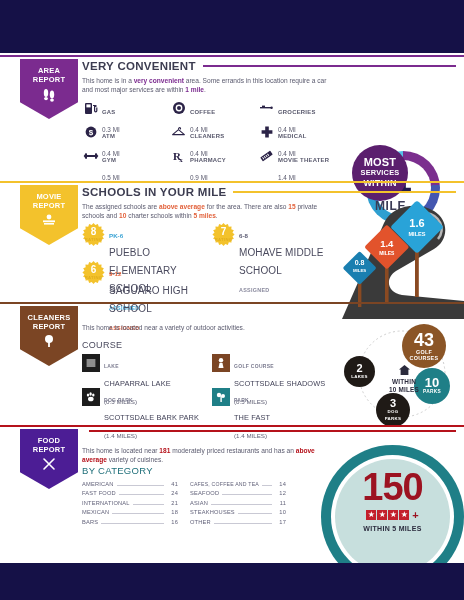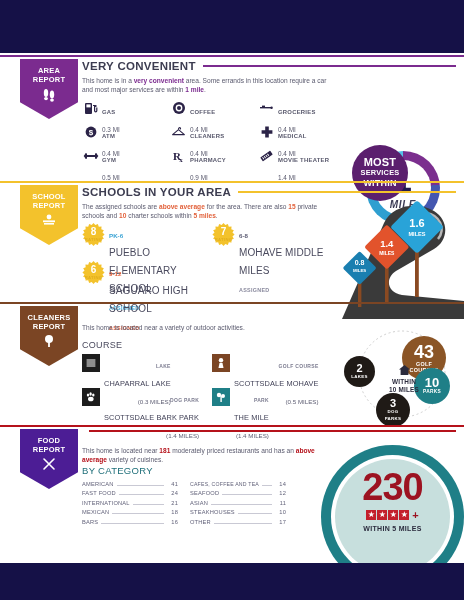--- a/index.html
+++ b/index.html
@@ -43,21 +43,21 @@
   .amen .txt{margin-left:3px;padding-top:1px;}
   .amen .t1{font-size:5.9px;font-weight:bold;color:#57576b;letter-spacing:.25px;line-height:7px;}
   .amen .t2{font-size:6.4px;color:#57576b;line-height:8px;}
 
   .most-circle{position:absolute;left:352px;top:90px;width:92px;height:92px;}
   .ring{position:absolute;left:14px;top:6px;width:74px;height:74px;border-radius:50%;
         background:conic-gradient(from 30deg,#7b2f8e 0deg 55deg,#4457b0 55deg 140deg,#2f9fd0 140deg 260deg,#55c2e8 260deg 330deg,#7b2f8e 330deg 360deg);}
   .ring-hole{position:absolute;left:23px;top:15px;width:56px;height:56px;border-radius:50%;background:#fff;}
   .ring-num{position:absolute;left:23px;top:18px;width:56px;text-align:center;
             font-size:32px;font-weight:bold;color:#221a4e;line-height:34px;font-family:"Liberation Sans",sans-serif;}
-  .ring-mile{position:absolute;left:23px;top:54px;width:56px;text-align:center;font-size:10px;font-weight:bold;color:#3b3b55;letter-spacing:.6px;font-style:italic;}
+  .ring-mile{position:absolute;left:23px;top:54px;width:56px;text-align:left;font-size:12px;font-weight:bold;color:#3b3b55;letter-spacing:.6px;}
   .most-bubble{position:absolute;left:0px;top:0px;width:56px;height:56px;border-radius:50%;
                background:#5b1f6e;color:#fff;display:flex;flex-direction:column;
                align-items:center;justify-content:center;line-height:10.5px;}
   .most-bubble .l1{font-size:11px;font-weight:bold;letter-spacing:.2px;}
   .most-bubble .l2{font-size:7.4px;font-weight:bold;letter-spacing:.2px;}
   .most-bubble .l3{font-size:9px;font-weight:bold;letter-spacing:.2px;}
 
   
   #school{top:181px;height:120px;}
   .schools{position:absolute;left:82px;top:42px;width:250px;}
@@ -73,21 +73,21 @@
   .sassigned{font-size:5.4px;font-weight:bold;letter-spacing:.3px;line-height:8px;}
 
   
   .roadwrap{position:absolute;left:322px;top:8px;width:142px;height:130px;overflow:hidden;}
 
   
   #outdoor{top:302px;height:122px;}
   .popular{position:absolute;left:82px;top:38px;font-size:9px;color:#4a4a5e;letter-spacing:.3px;}
   .pois{position:absolute;left:82px;top:52px;width:265px;
         display:grid;grid-template-columns:130px 135px;grid-template-rows:34px 34px;}
-  .poi{display:flex;align-items:flex-start;text-align:right;}
+  .poi{display:flex;align-items:flex-start;}
   .poi .pico{width:18px;height:18px;flex:0 0 18px;display:flex;align-items:center;justify-content:center;color:#fff;}
   .poi .ptxt{margin-left:4px;}
   .poi .pcat{font-size:5px;font-weight:bold;color:#7c7c90;letter-spacing:.3px;line-height:6.5px;}
   .poi .pname{font-size:7.4px;color:#3f3f55;line-height:9px;letter-spacing:.1px;}
   .poi .pdist{font-size:6.2px;color:#5f5f74;line-height:8px;}
 
   .bubbles{position:absolute;left:340px;top:22px;width:124px;height:106px;}
   .bub{position:absolute;border-radius:50%;color:#fff;text-align:center;
        display:flex;flex-direction:column;align-items:center;justify-content:center;}
   .bub .bn{font-weight:bold;line-height:1;}
@@ -251,30 +251,30 @@
         <span class="l1">MOST</span>
         <span class="l2">SERVICES</span>
         <span class="l3">WITHIN</span>
       </div>
     </div>
   </div>
 
   <div class="section" id="school">
     <div class="rule" style="background:#f3c22c"></div>
     <div class="badge" style="background:#f3c22c">
-      <div class="btxt" style="color:#fff">SCHOOL</div>
+      <div class="btxt" style="color:#fff">MOVIE</div>
       <div class="btxt" style="color:#fff">REPORT</div>
       <svg width="18" height="14" viewBox="0 0 18 14">
         <circle cx="9" cy="4" r="2.4" fill="#fff"></circle>
           <rect x="3" y="7.4" width="12" height="1.8" fill="#fff"></rect>
           <rect x="4" y="10" width="10" height="1.6" fill="#fff"></rect>
       </svg>
     </div>
     <div class="sect-head">
-      <span class="sect-title">SCHOOLS IN YOUR AREA</span>
+      <span class="sect-title">SCHOOLS IN YOUR MILE</span>
       <span class="sect-line" style="background:#f3c22c"></span>
     </div>
     <div class="sect-desc">
       <span>The assigned schools are </span><span class="hl" style="color:#e2623c">above average</span><span> for the area. There are also </span><span class="hl" style="color:#e2623c">15</span><span> private schools and </span><span class="hl" style="color:#e2623c">10</span><span> charter schools within </span><span class="hl" style="color:#e2623c">5 miles</span><span>.</span>
     </div>
 
     <div class="schools">
       <div class="school" style="left:0;top:0;width:120px">
         <span class="rating">
           <span class="star"></span>
@@ -288,21 +288,21 @@
         </span>
       </div>
       <div class="school" style="left:130px;top:0;width:118px">
         <span class="rating">
           <span class="star"></span>
           <span class="num">7</span>
           <span class="lbl">RATING</span>
         </span>
         <span class="sinfo">
           <span class="sgrade" style="color:#5b5b72">6-8</span><br>
-          <span class="sname">MOHAVE MIDDLE MILES</span><br>
+          <span class="sname">MOHAVE MIDDLE SCHOOL</span><br>
           <span class="sassigned" style="color:#8a8a9e">ASSIGNED</span>
         </span>
       </div>
       <div class="school" style="left:0;top:38px;width:120px">
         <span class="rating">
           <span class="star"></span>
           <span class="num">6</span>
           <span class="lbl">RATING</span>
         </span>
         <span class="sinfo">
@@ -376,21 +376,21 @@
       </div>
       <div class="poi">
         <span class="pico" style="background:#7b4524">
           <svg width="12" height="12" viewBox="0 0 12 12">
               <circle cx="6" cy="3.2" r="2.2" fill="#fff"></circle>
               <path d="M4.5 6h3l1 5h-5Z" fill="#fff"></path>
             </svg>
         </span>
         <span class="ptxt">
           <span class="pcat">GOLF COURSE</span><br>
-          <span class="pname">SCOTTSDALE MOHAVE</span><br>
+          <span class="pname">SCOTTSDALE SHADOWS</span><br>
           <span class="pdist">(0.5 MILES)</span>
         </span>
       </div>
       <div class="poi">
         <span class="pico" style="background:#1d1d1d">
           <svg width="12" height="12" viewBox="0 0 12 12">
               <ellipse cx="3" cy="4" rx="1.2" ry="1.6" fill="#fff"></ellipse>
               <ellipse cx="5.6" cy="3" rx="1.2" ry="1.7" fill="#fff"></ellipse>
               <ellipse cx="8.3" cy="4" rx="1.2" ry="1.6" fill="#fff"></ellipse>
               <ellipse cx="5.8" cy="8" rx="2.8" ry="2.3" fill="#fff"></ellipse>
@@ -405,31 +405,31 @@
       <div class="poi">
         <span class="pico" style="background:#1f7f87">
           <svg width="12" height="12" viewBox="0 0 12 12">
               <circle cx="4" cy="4" r="2.2" fill="#fff"></circle>
               <circle cx="8" cy="5" r="2" fill="#fff"></circle>
               <rect x="5.4" y="5" width="1.4" height="6" fill="#fff"></rect>
             </svg>
         </span>
         <span class="ptxt">
           <span class="pcat">PARK</span><br>
-          <span class="pname">THE MILE</span><br>
+          <span class="pname">THE FAST</span><br>
           <span class="pdist">(1.4 MILES)</span>
         </span>
       </div>
     </div>
 
     <div class="bubbles">
       <svg width="124" height="106" viewBox="0 0 124 106" style="position:absolute;left:0;top:0">
         <circle cx="62" cy="50" r="43" fill="none" stroke="#cfcfcf" stroke-width="1" stroke-dasharray="2 2.6"></circle>
       </svg>
-      <div class="bub" style="left:62px;top:12px;width:44px;height:44px;background:#8b5526">
+      <div class="bub" style="left:62px;top:0px;width:44px;height:44px;background:#8b5526">
         <span class="bn" style="font-size:18px">43</span>
         <span class="bl" style="font-size:5.4px">GOLF</span>
         <span class="bl" style="font-size:5.4px">COURSES</span>
       </div>
       <div class="bub" style="left:74px;top:44px;width:36px;height:36px;background:#1f7f87">
         <span class="bn" style="font-size:13px">10</span>
         <span class="bl" style="font-size:4.8px">PARKS</span>
       </div>
       <div class="bub" style="left:4px;top:32px;width:31px;height:31px;background:#1f1a16">
         <span class="bn" style="font-size:11px">2</span>
@@ -525,21 +525,21 @@
             <span class="cdots"></span>
             <span class="cval">17</span>
           </div>
       </div>
     </div>
 
     <div class="teal-wrap">
       <div class="teal-outer"></div>
       <div class="teal-inner"></div>
       <div class="teal-fill"></div>
-      <div class="big230">230</div>
+      <div class="big230">150</div>
       <div class="stars">
         <span class="star-box">★</span>
         <span class="star-box">★</span>
         <span class="star-box">★</span>
         <span class="star-box">★</span>
         <span class="plus">+</span>
       </div>
       <div class="within5">WITHIN 5 MILES</div>
     </div>
   </div>

